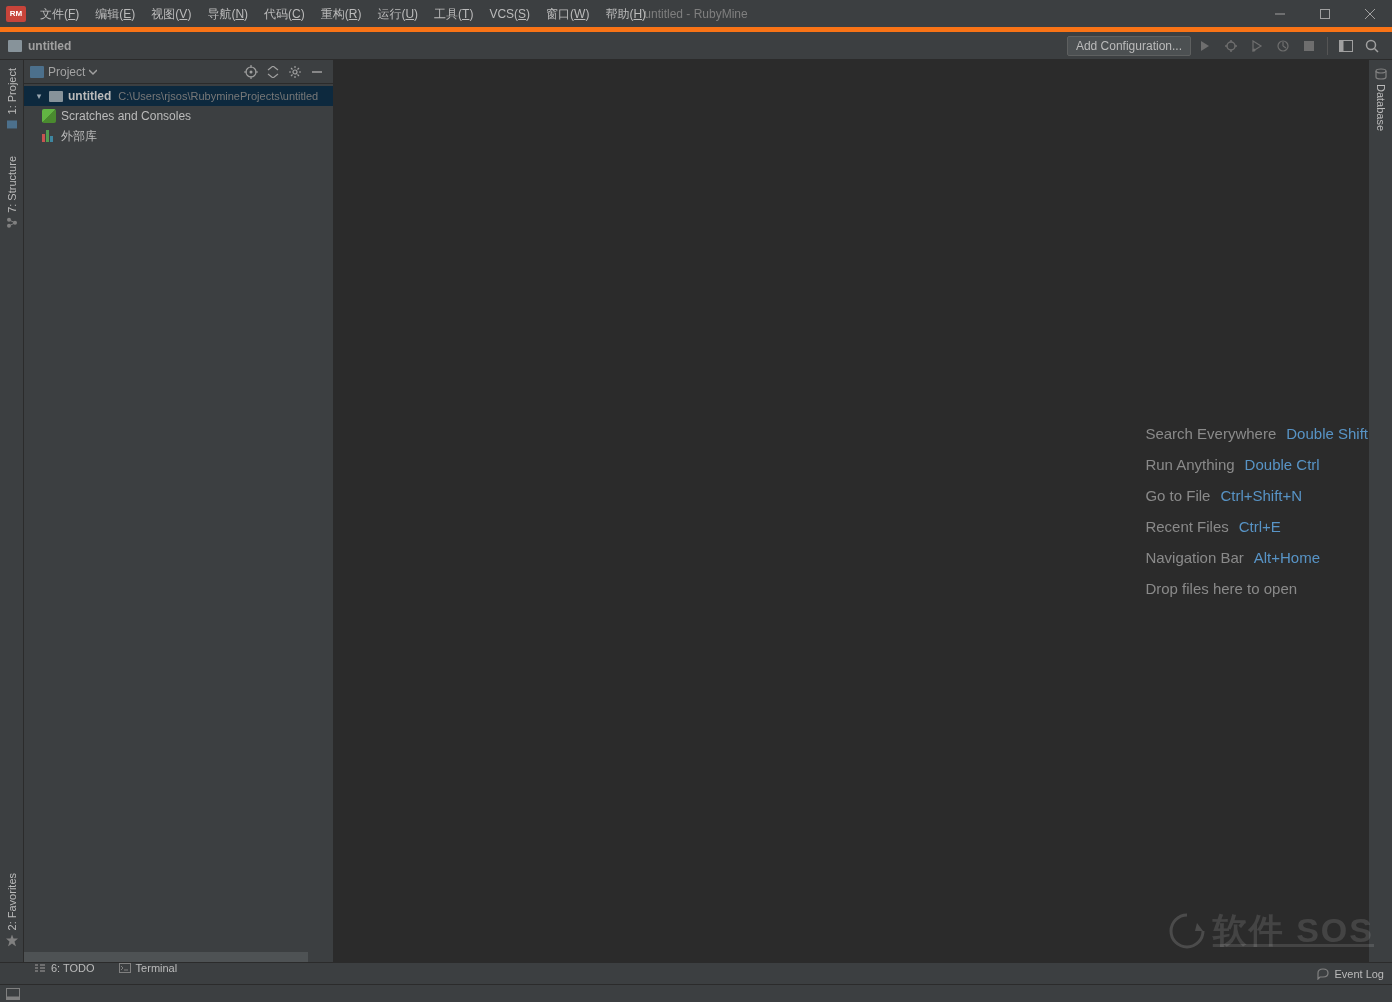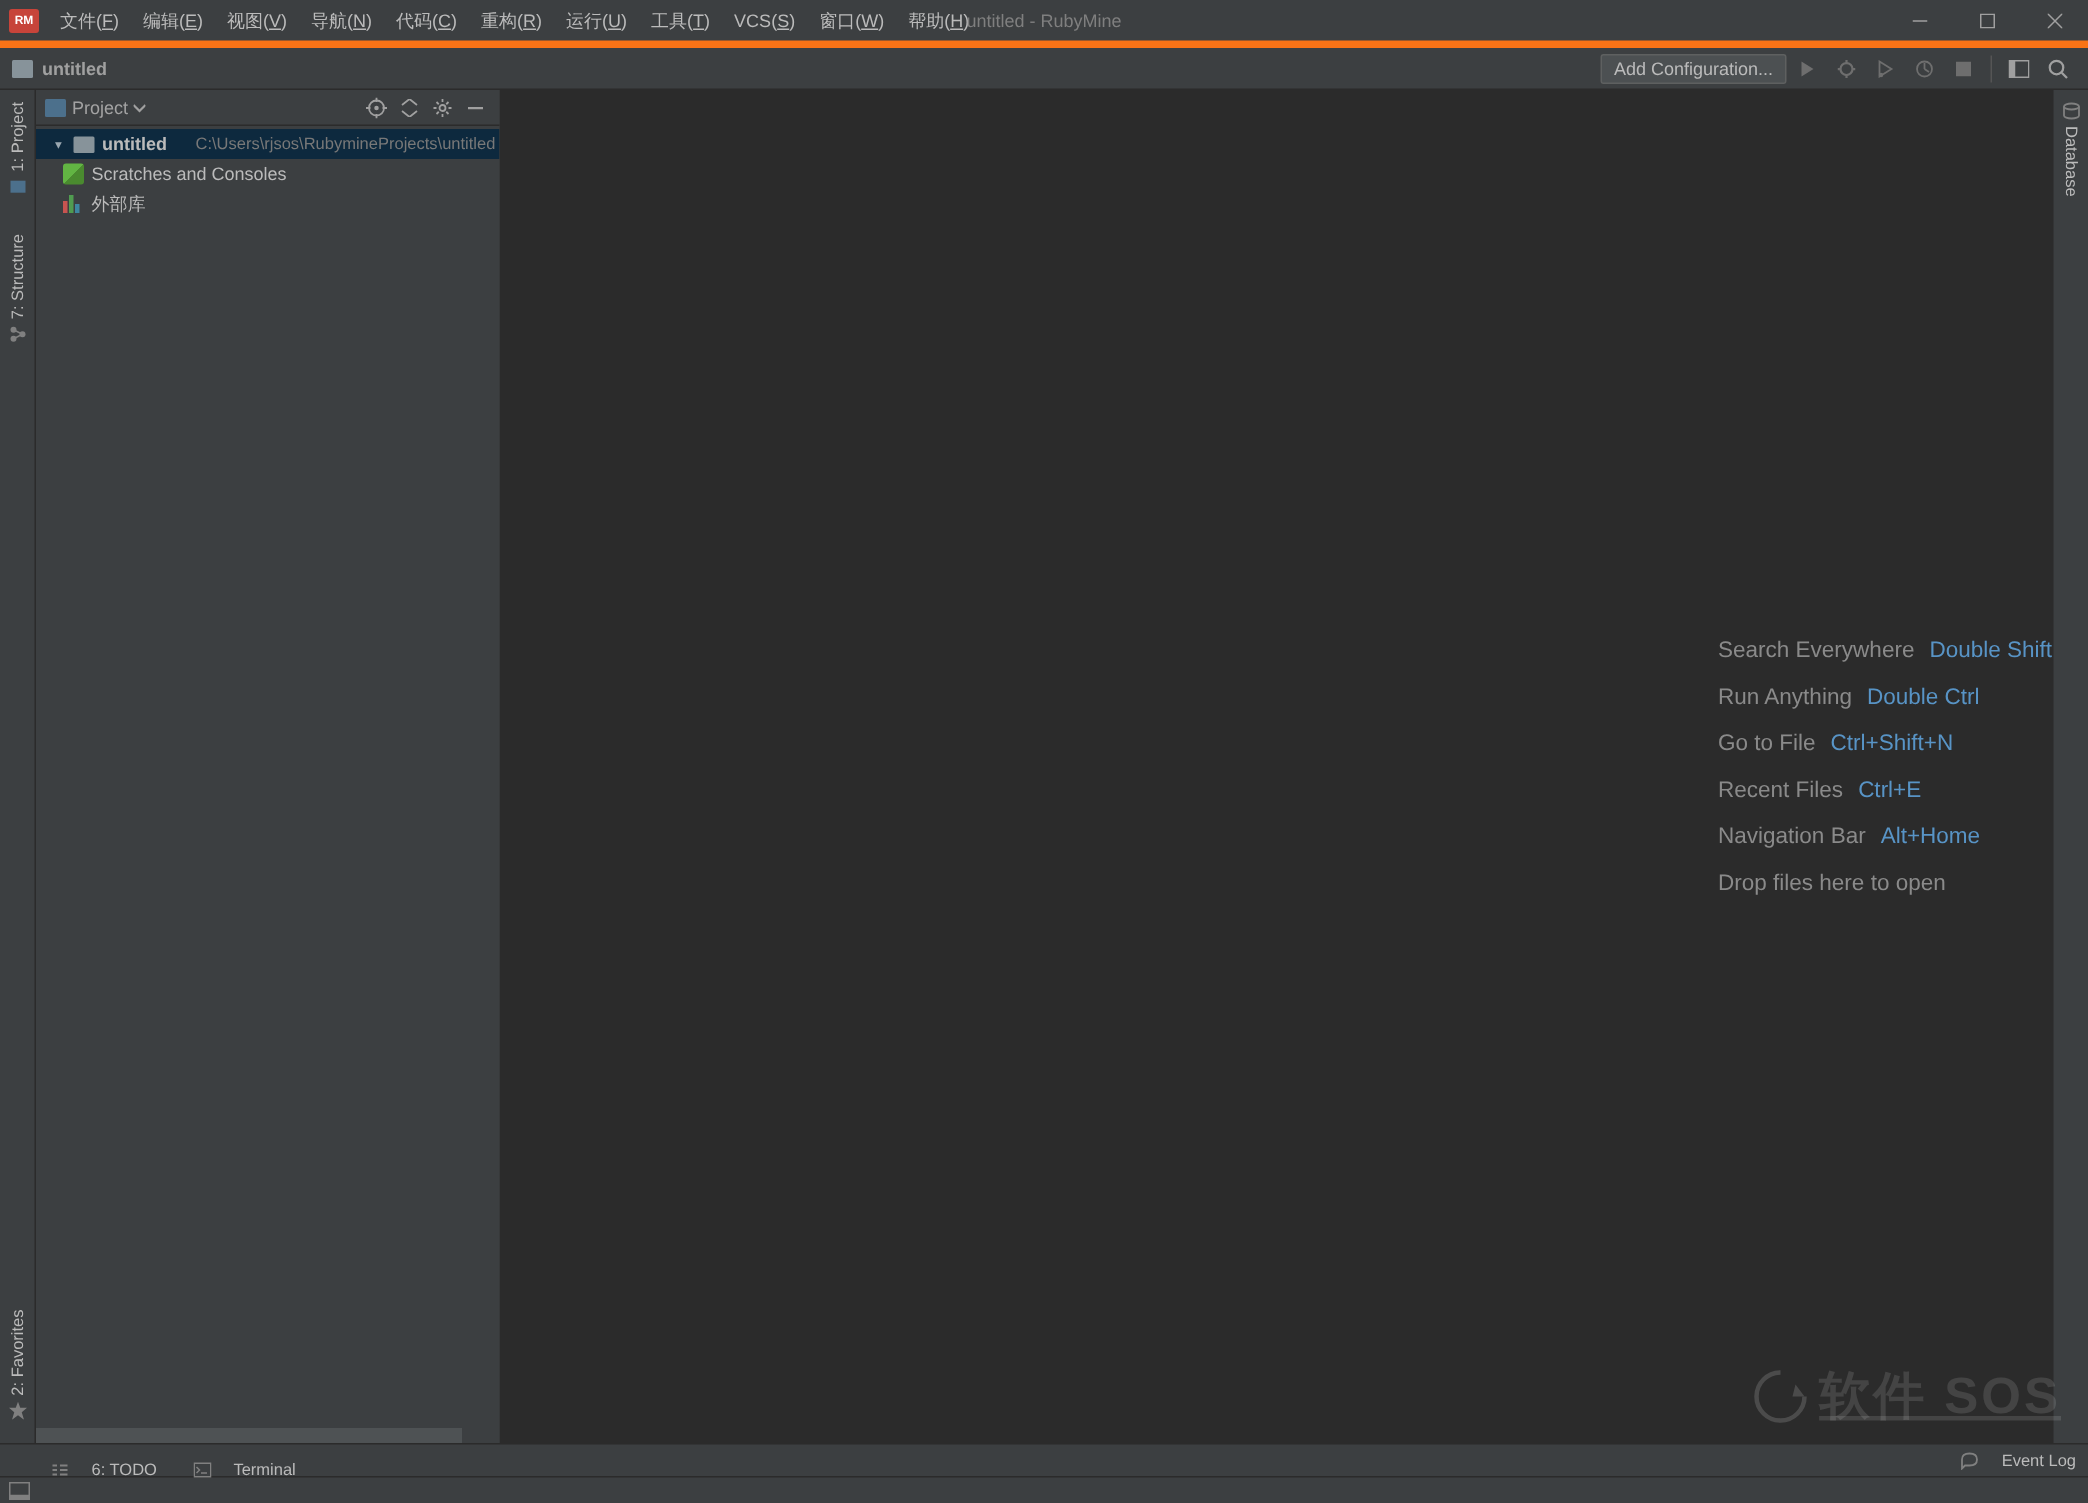--- a/index.html
+++ b/index.html
@@ -46,38 +46,38 @@
 .tree-indent-1 { padding-left: 18px; }
 .tree-chevron { width: 10px; height: 10px; display: inline-flex; align-items: center; justify-content: center; color: #9aa7b0; font-size: 9px; }
 .tree-icon-folder { width: 14px; height: 11px; background: #87939a; border-radius: 1px; }
 .tree-icon-scratch { width: 14px; height: 14px; background: linear-gradient(135deg, #62b543 50%, #4a8a2f 50%); border-radius: 2px; }
 .tree-icon-ext { width: 14px; height: 12px; display: flex; }
 .tree-icon-ext span { width: 3px; margin-right: 1px; }
 .tree-icon-ext span:nth-child(1){ background:#c75450; height:8px; margin-top:4px;}
 .tree-icon-ext span:nth-child(2){ background:#509c50; height:12px;}
 .tree-icon-ext span:nth-child(3){ background:#3e86a0; height:6px; margin-top:6px;}
 .tree-name { font-weight: bold; color: #bbbbbb; }
-.tree-path { color: #787878; font-size: 11px; margin-left: 14px; }
+.tree-path { color: #787878; font-size: 11px; margin-left: 2px; }
 .tree-scrollbar { height: 10px; background: #3c3f41; }
 .tree-scrollbar-thumb { height: 10px; width: 92%; background: #4e5254; }
 
 
 .editor { flex: 1; background: #2b2b2b; display: flex; align-items: center; justify-content: flex-end; }
 .empty-hints { display: flex; flex-direction: column; gap: 14px; color: #808080; font-size: 15px; }
 .hint-row { display: flex; gap: 10px; align-items: center; }
 .hint-label { color: #8a8a8a; }
 .hint-key { color: #5894c6; }
 
 
 .gutter-right { width: 24px; background: #3c3f41; display: flex; flex-direction: column; align-items: center; border-left: 1px solid #2b2b2b; }
 .gutter-tab-r { writing-mode: vertical-rl; padding: 8px 0; font-size: 11px; color: #bbbbbb; cursor: pointer; display: flex; align-items: center; gap: 4px; }
 
 
 .bottom-toolbar { height: 22px; background: #3c3f41; display: flex; align-items: center; padding: 0 4px 0 30px; border-top: 1px solid #2b2b2b; gap: 16px; }
-.bottom-tab { display: flex; align-items: flex-start; gap: 15px; font-size: 11px; color: #bbbbbb; cursor: pointer; padding: 12px 4px; height: 100%; }
+.bottom-tab { display: flex; align-items: flex-end; gap: 5px; font-size: 11px; color: #bbbbbb; cursor: pointer; padding: 12px 4px; height: 100%; }
 .bt-icon { width: 12px; height: 12px; color: #808080; }
 .bottom-right { margin-left: auto; display: flex; align-items: center; gap: 6px; }
 
 
 .statusbar { height: 18px; background: #3c3f41; display: flex; align-items: center; padding: 0 6px; border-top: 1px solid #2b2b2b; }
 .status-icon { width: 14px; height: 12px; color: #808080; }
 
 
 .watermark { position: absolute; right: 18px; bottom: 8px; color: rgba(255,255,255,0.12); font-size: 34px; font-weight: bold; letter-spacing: 2px; pointer-events: none; display:flex; align-items:center; gap:6px;text-decoration:underline;}
 .watermark svg { opacity: 0.15; }

